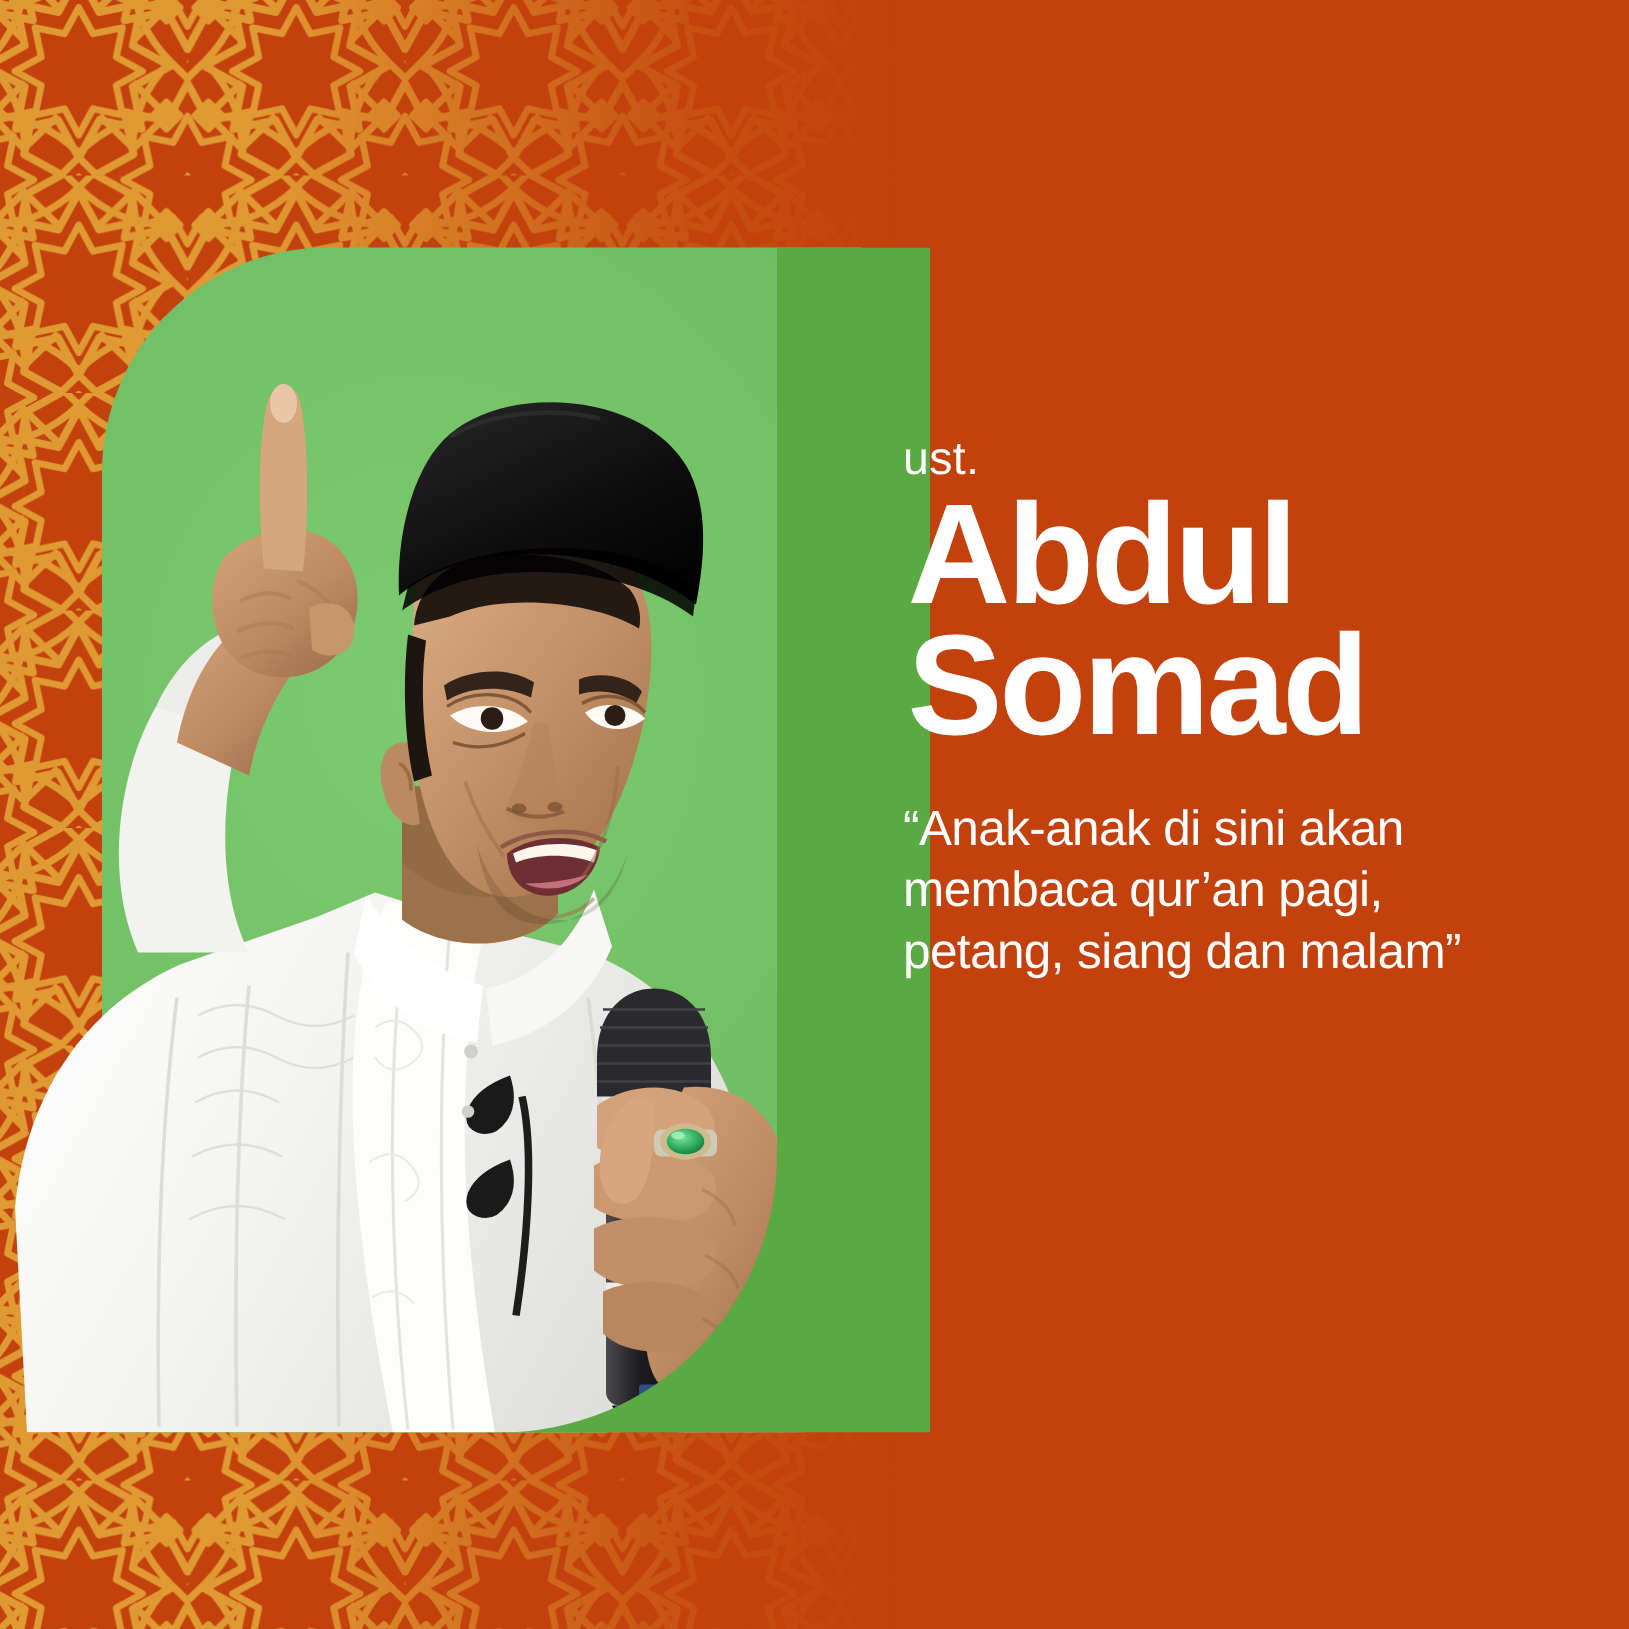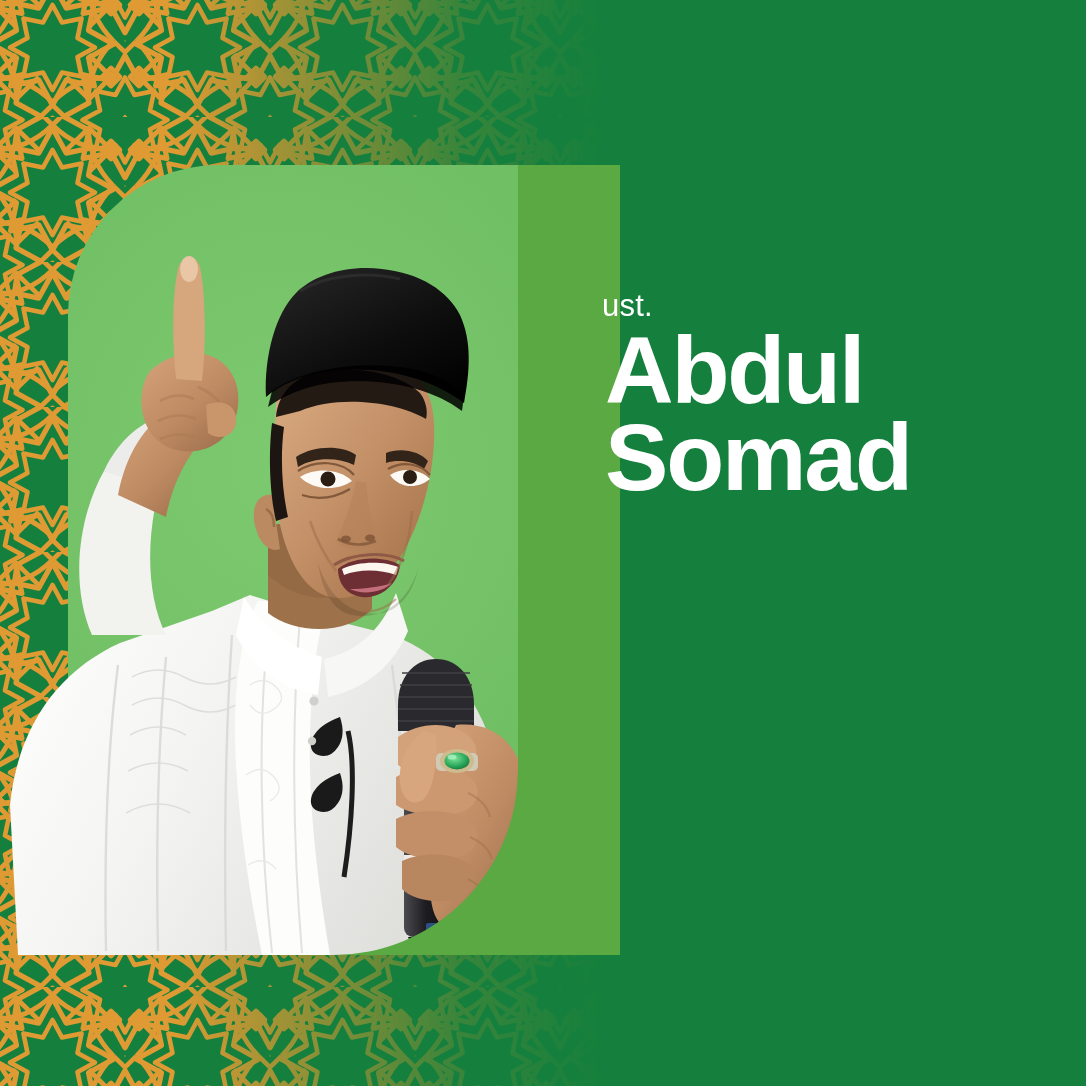--- a/index.html
+++ b/index.html
@@ -9,21 +9,21 @@
     background: #3d3d3d;
   }
   * { box-sizing: border-box; }
 
   .poster {
     position: relative;
     width: 1086px;
     height: 1086px;
     overflow: hidden;
     font-family: "Liberation Sans", sans-serif;
-    background: #15803d;
+    background: #c2410c;
   }
 
   
   .pattern-layer {
     position: absolute;
     inset: 0;
     z-index: 1;
     -webkit-mask-image: linear-gradient(to right,
         rgba(0,0,0,1) 0px,
         rgba(0,0,0,1) 170px,
@@ -471,15 +471,18 @@
 
     <path d="M518 605 A185 185 0 0 1 333 790 H518 Z" fill="#5aa943"></path>
 
     <path d="M0 790 H620 V790 Z" fill="none"></path>
   </svg>
 
   <div class="text-col">
     <div class="honorific">ust.</div>
     <h1 class="name">Abdul
 Somad</h1>
+    <p class="quote">“Anak-anak di sini akan
+membaca qur’an pagi,
+petang, siang dan malam”</p>
   </div>
 
 </div>
 
 </body></html>

